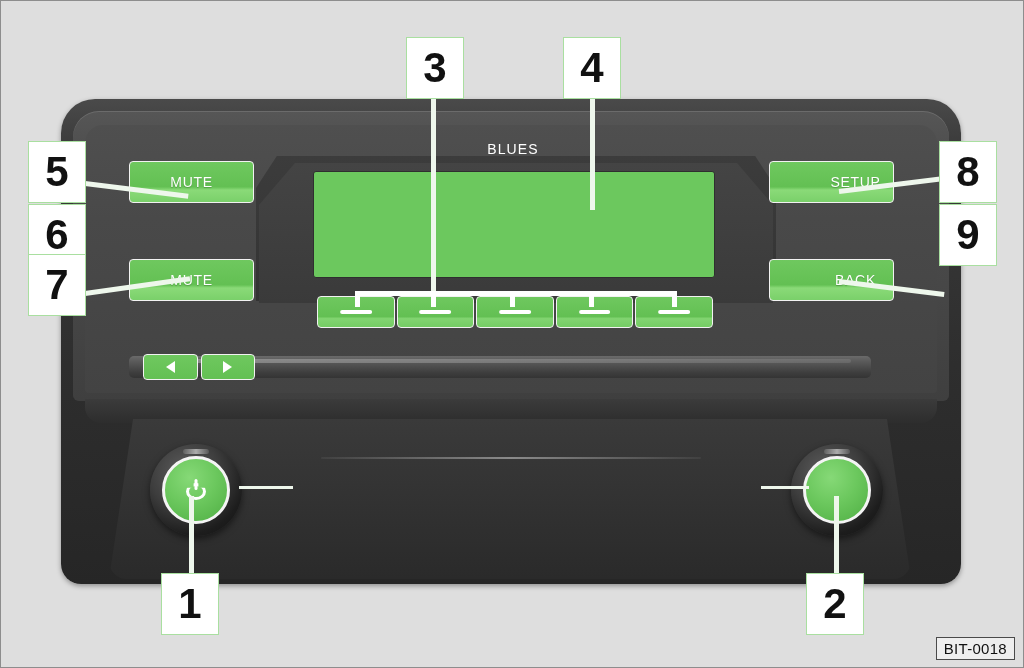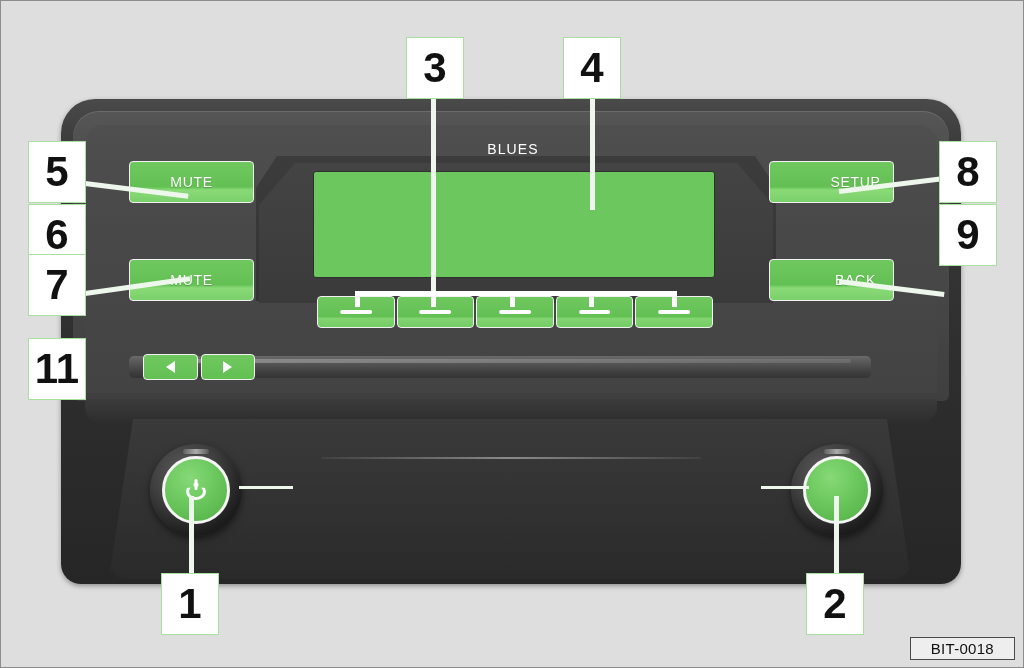--- a/index.html
+++ b/index.html
@@ -175,21 +175,21 @@
 
   
   .bracket{position:absolute;z-index:36;}
   .bracket .bh{position:absolute;left:0;top:0;height:5px;width:100%;background:#ffffff;}
   .bracket .bv{position:absolute;top:0;width:5px;height:16px;background:#ffffff;}
 
   
   .figid{
     position:absolute;right:8px;bottom:7px;
     border:1px solid #4a4a4a;background:#eeeeee;color:#111;
-    font-size:15px;padding:2px 20px;letter-spacing:.3px;
+    font-size:15px;padding:2px 7px;letter-spacing:.3px;
   }
 </style>
 </head>
 <body>
 
 <div id="figure">
 
   <div class="unit-outer"></div>
   <div class="unit-bezel"></div>
   <div class="unit-face"></div>
@@ -296,20 +296,19 @@
   <div class="callout sz" style="left:405px;top:36px">3</div>
   <div class="callout sz" style="left:562px;top:36px">4</div>
 
   <div class="callout sz" style="left:27px;top:140px">5</div>
   <div class="callout sz" style="left:27px;top:203px">6</div>
   <div class="callout sz" style="left:27px;top:253px">7</div>
 
   <div class="callout sz" style="left:938px;top:140px">8</div>
   <div class="callout sz" style="left:938px;top:203px">9</div>
 
-  <div class="callout sz" style="left:27px;top:337px">11</div>
 
   <div class="callout sz" style="left:160px;top:572px">1</div>
   <div class="callout sz" style="left:805px;top:572px">2</div>
 
   <div class="figid">BIT-0018</div>
 
 </div>
 
 </body></html>

